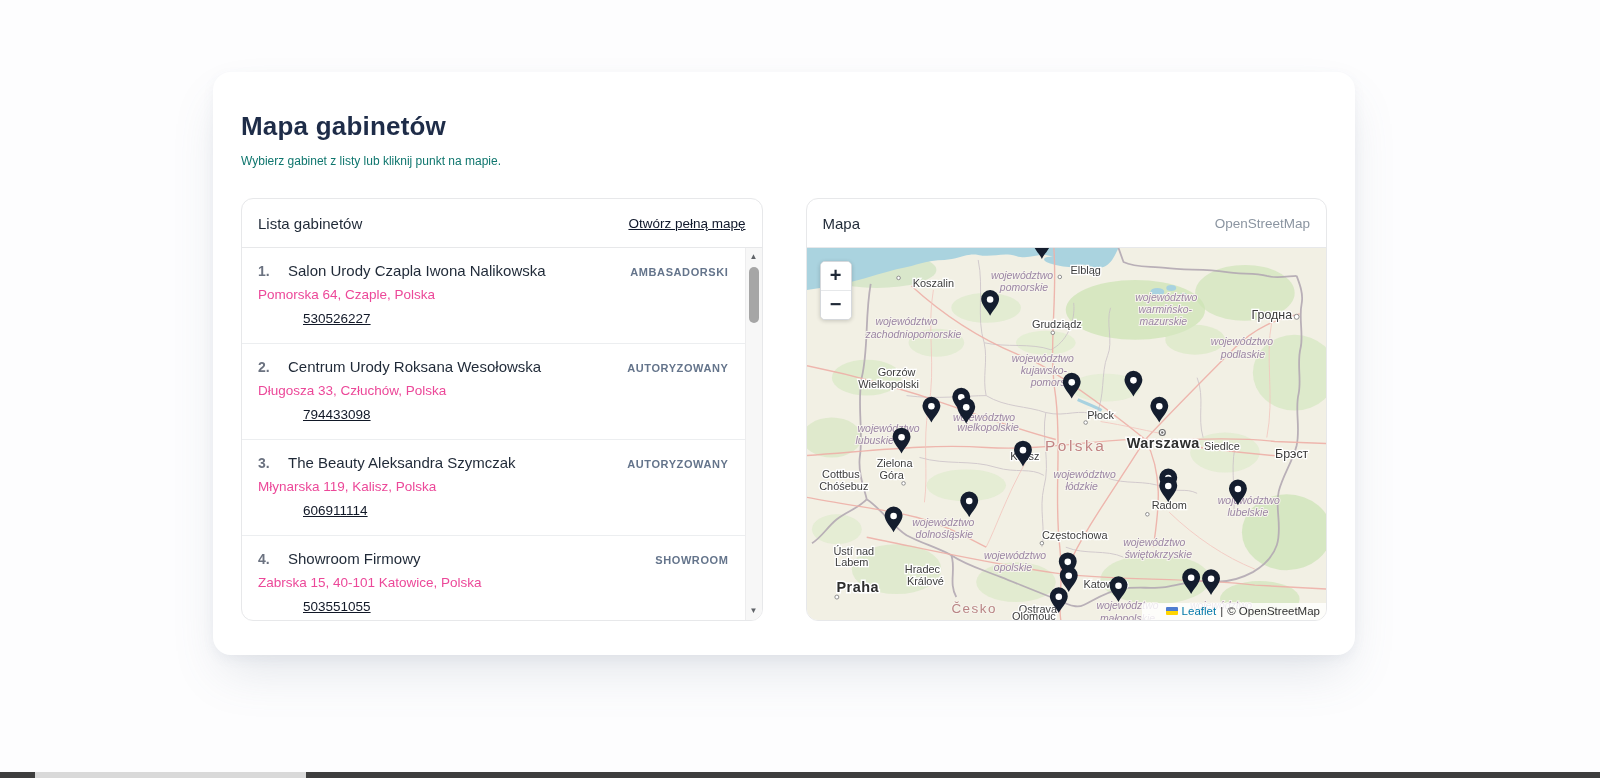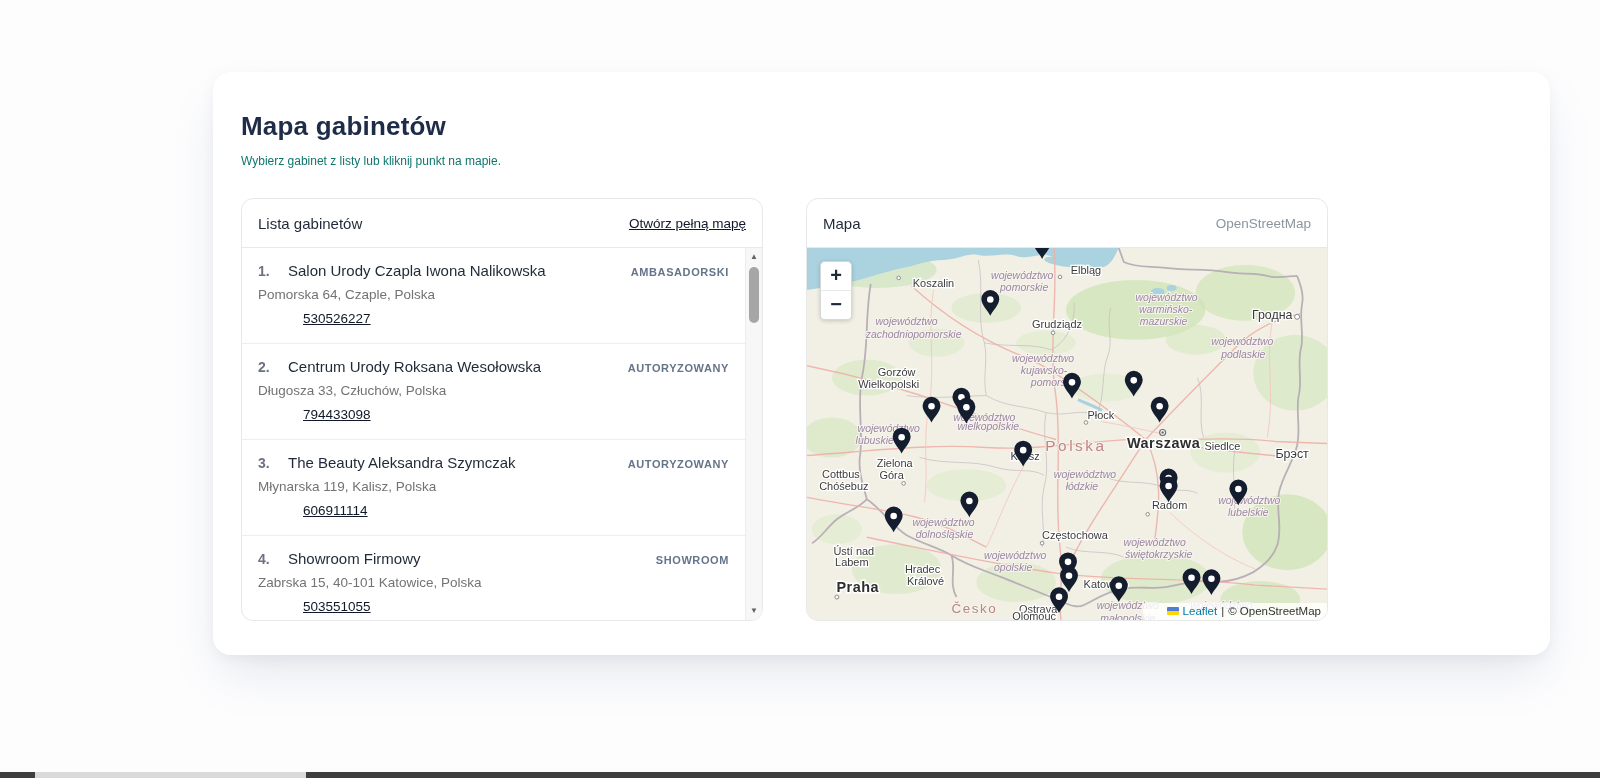--- a/index.html
+++ b/index.html
@@ -3,42 +3,42 @@
 <meta charset="utf-8">
 <style>
   html,body{margin:0;padding:0;}
   body{
     width:1600px;height:778px;position:relative;overflow:hidden;
     background:#fdfdfe;
     font-family:"Liberation Sans","DejaVu Sans",sans-serif;
     -webkit-font-smoothing:antialiased;
   }
   .card{
-    position:absolute;left:213px;top:72px;width:1337px;height:583px;
+    position:absolute;left:213px;top:72px;width:1142px;height:583px;
     background:#ffffff;border-radius:18px;box-sizing:border-box;
     box-shadow:0 24px 50px -10px rgba(100,116,139,.18),0 4px 12px rgba(100,116,139,.07);
     padding:38px 28px 0 28px;
   }
   .page-title{margin:0;font-size:26px;line-height:32px;font-weight:700;color:#1e2c48;letter-spacing:.2px;}
   .page-subtitle{margin:9px 0 0 0;font-size:12px;line-height:21px;color:#0f766e;}
   .panels{display:flex;gap:43px;margin-top:26px;}
   .panel{width:522px;height:423px;box-sizing:border-box;border:1px solid #e7e8ea;border-radius:12px;background:#fff;position:relative;overflow:hidden;}
   .panel-header{height:49px;box-sizing:border-box;display:flex;align-items:center;justify-content:space-between;padding:0 16px;border-bottom:1px solid #e7e8ea;}
   .panel-title{font-size:15px;font-weight:400;color:#1f2937;}
   .panel-link{font-size:13.5px;color:#0f172a;text-decoration:underline;cursor:pointer;}
   .map-source{font-size:13.5px;color:#8b95a1;}
 
   
   .list-body{position:absolute;top:49px;left:0;right:17px;bottom:0;overflow:hidden;}
   .salon-item{padding:14px 16px 16px 16px;border-bottom:1px solid #eceef0;}
   .item-top{display:flex;align-items:baseline;}
   .item-num{width:30px;flex:0 0 30px;font-size:14px;font-weight:600;color:#6b7280;}
   .item-name{flex:1;font-size:15px;font-weight:400;color:#1f2937;}
   .item-badge{margin-left:12px;font-size:11px;font-weight:700;color:#64748b;letter-spacing:.6px;white-space:nowrap;}
-  .item-addr{margin-top:8px;font-size:13.5px;color:#737373;}
+  .item-addr{margin-top:8px;font-size:13.5px;color:#ec4899;}
   .item-phone{display:inline-block;margin-top:9px;font-size:13.5px;color:#111827;text-decoration:underline;cursor:pointer;margin-left:45px;}
 
   
   .vscroll{position:absolute;top:49px;right:0;bottom:0;width:17px;background:#f7f7f7;border-left:1px solid #ededee;box-sizing:border-box;}
   .vs-arrow{position:absolute;left:0;width:100%;height:14px;text-align:center;font-size:8px;line-height:14px;color:#5f6368;cursor:pointer;}
   .vs-arrow.up{top:2px;}
   .vs-arrow.down{bottom:2px;}
   .vs-thumb{position:absolute;left:3px;width:10px;height:56px;top:19px;background:#a6a6a6;border-radius:6px;cursor:pointer;}
 
   

